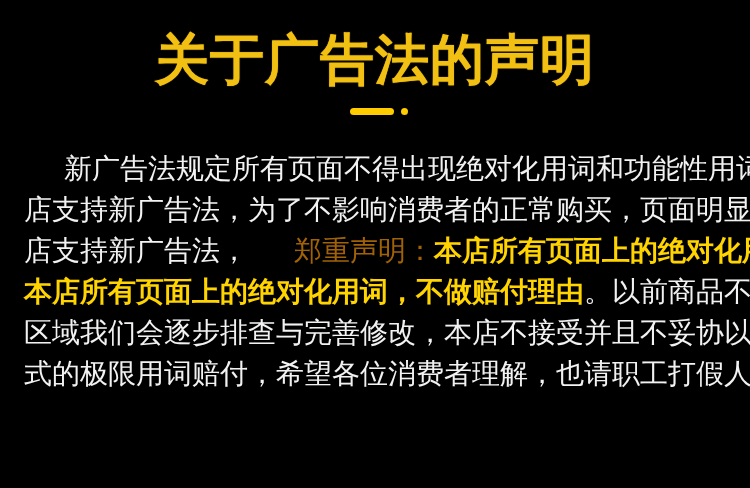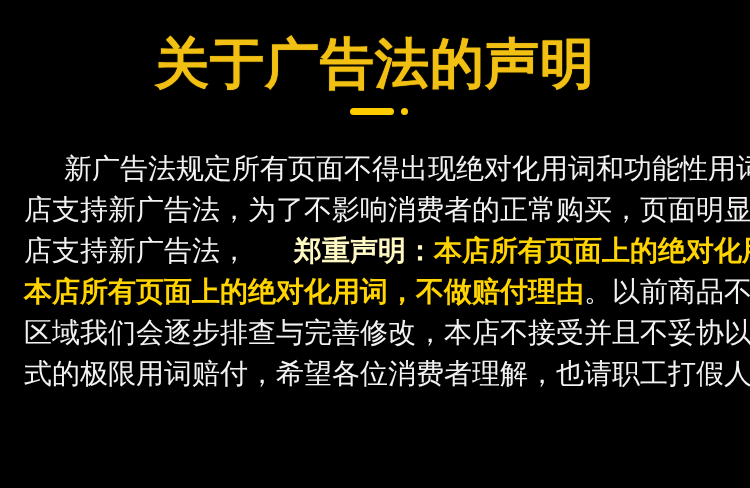--- a/index.html
+++ b/index.html
@@ -18,21 +18,21 @@
 
   
   #title-block {
     position: absolute;
     left: 0;
     top: 34px;
     width: 750px;
     text-align: center;
   }
   #page-title {
-    font-family: Liberation Serif, serif;
+    font-family: Liberation Mono, monospace;
     font-weight: bold;
     font-size: 54px;
     line-height: 60px;
     letter-spacing: 1px;
     color: #F2C012;
     text-shadow: 0 0 1px #F2C012;
     white-space: nowrap;
   }
 
   
@@ -76,22 +76,22 @@
     letter-spacing: 0px;
   }
   .copy-line.indent {
     text-indent: 40px;
   }
   .hl {
     color: #FFD400;
     font-weight: bold;
   }
   .strong-white {
-    color: #fef9c3;
-    font-weight: bold;
+    color: #a16207;
+    font-weight: normal;
   }
   .gap {
     display: inline-block;
     width: 46px;
   }
 </style>
 </head>
 <body>
 
 <div id="page">

